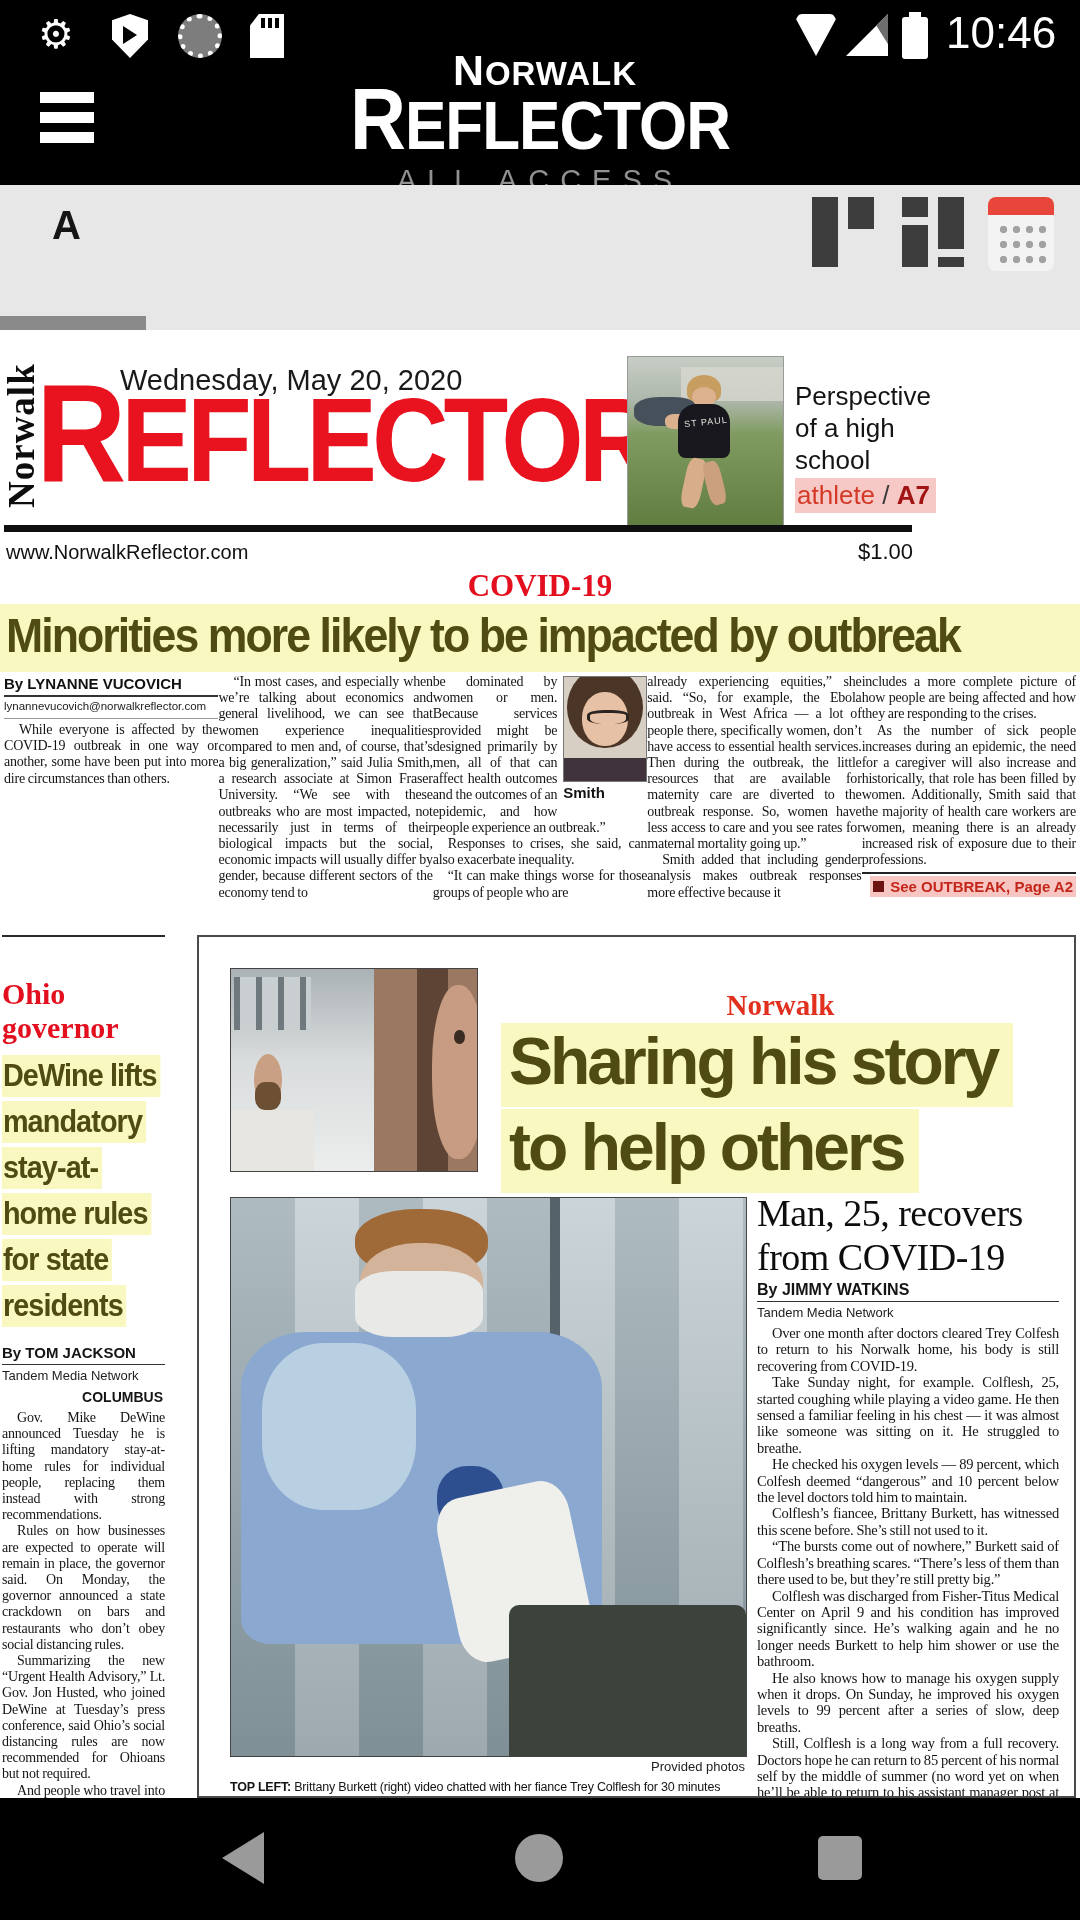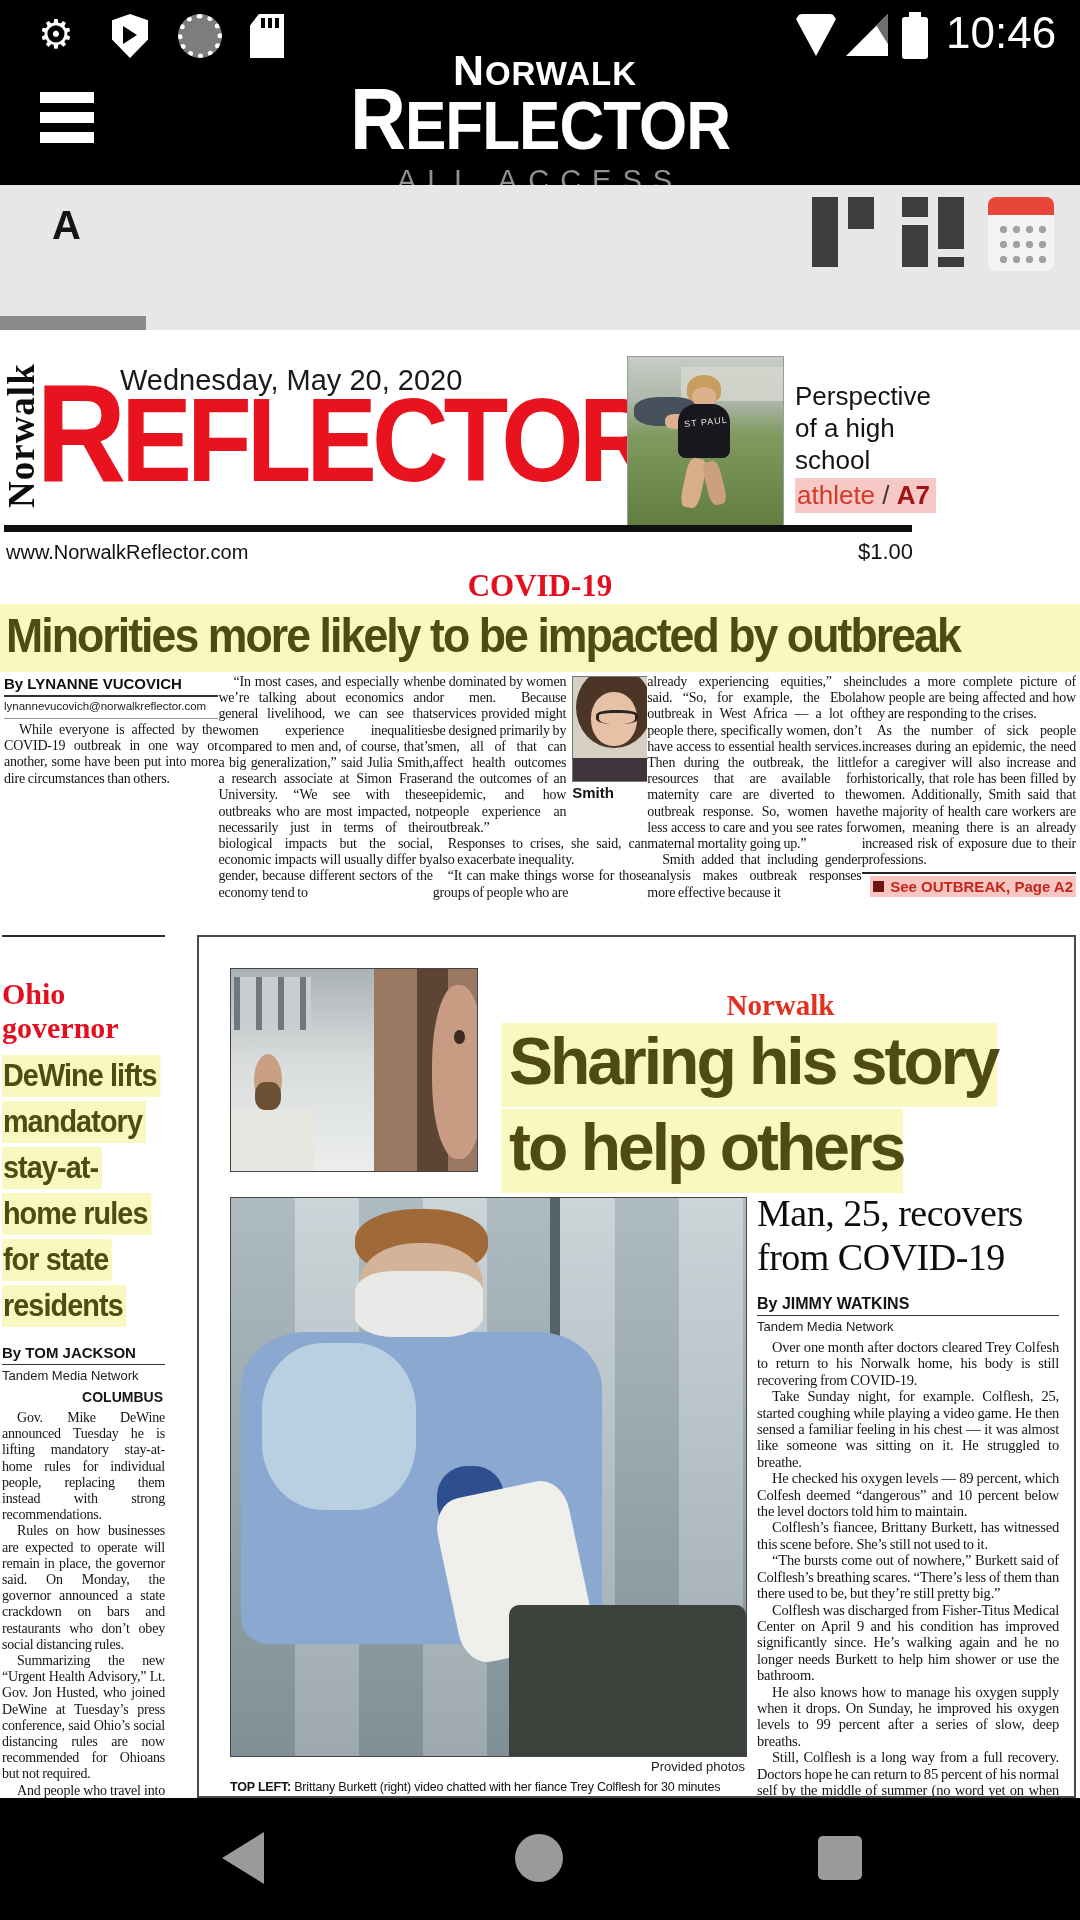--- a/index.html
+++ b/index.html
@@ -104,21 +104,21 @@
   .cols{position:absolute;left:4px;top:344px;width:1072px;height:236px;display:flex;
         overflow:hidden;}
   .col{flex:1 1 0;overflow:hidden;}
   .byline{font:bold 15px/19px "Liberation Sans",sans-serif;color:#111;
           border-bottom:2px solid #333;padding-bottom:2px;}
   .email{font:11.5px/15px "Liberation Sans",sans-serif;color:#222;padding:2px 0 4px;
          border-bottom:1px solid #999;margin-bottom:3px;}
   .bp{font:14px/16.2px "Liberation Serif",serif;text-align:justify;margin:0;color:#141414;
       letter-spacing:-0.2px;word-spacing:-0.5px;}
   .ind{text-indent:15px;}
-  .smith{float:right;width:75px;margin:2px 0 2px 6px;}
+  .smith{float:right;width:84px;margin:2px 0 2px 6px;}
   .smith .img{width:82px;height:104px;border:1px solid #777;position:relative;overflow:hidden;
       background:#d8cfc4;}
   .smith .hair{position:absolute;left:4%;top:-10%;width:92%;height:78%;background:#4a3526;border-radius:50%;}
   .smith .face{position:absolute;left:22%;top:14%;width:56%;height:52%;background:#e7c1a5;border-radius:48%;}
   .smith .gl{position:absolute;left:28%;top:32%;width:44%;height:10%;
       border-top:3px solid #2c2420;border-left:3px solid #2c2420;border-right:3px solid #2c2420;border-radius:40%;}
   .smith .top{position:absolute;left:0;bottom:0;width:100%;height:22%;background:#40333b;}
   .smith .cap{font:bold 15px/19px "Liberation Sans",sans-serif;margin-top:1px;}
   .jumpwrap{margin-top:4px;text-align:right;border-top:2px solid #222;padding-top:2px;}
   .jump{display:inline-block;background:#f8c6c2;color:#c3261a;
@@ -153,21 +153,21 @@
   .vc-sheet{position:absolute;left:0;bottom:0;width:58%;height:30%;background:#e8e6e0;}
   .vc-r{position:absolute;right:0;top:0;width:42%;height:100%;background:#9b7861;}
   .vc-face{position:absolute;right:-8%;top:8%;width:52%;height:86%;background:#c89c83;border-radius:46%;}
   .vc-hairR{position:absolute;right:28%;top:0;width:30%;height:100%;background:#5d4434;}
   .vc-eye{position:absolute;right:12%;top:30%;width:10%;height:7%;background:#3a2c22;border-radius:50%;}
   .kicker3{position:absolute;left:300px;right:12px;top:52px;text-align:center;
            font:bold 29px "Liberation Serif",serif;color:#e2301f;}
   .h3{position:absolute;left:302px;top:86px;}
   .h3 div{margin-bottom:2px;}
   .h3 span{display:inline-block;background:#f8f8c0;font-weight:bold;font-size:66px;
-           letter-spacing:-3px;color:#4f4b13;line-height:72px;padding:2px 0 10px 8px;}
+           letter-spacing:-3px;color:#4f4b13;line-height:72px;padding:2px 16px 10px 8px;}
   .main-photo{position:absolute;left:31px;top:260px;width:515px;height:558px;border:1px solid #444;
       overflow:hidden;
       background:repeating-linear-gradient(90deg,#93a5ad 0 64px,#bac7cc 64px 128px);}
   .mn-shade{position:absolute;left:0;top:0;width:100%;height:100%;
       background:linear-gradient(180deg,rgba(255,255,255,.25) 0%,rgba(70,80,85,.25) 100%);}
   .mn-frame{position:absolute;left:62%;top:0;width:10px;height:100%;background:#55626a;}
   .mn-hair{position:absolute;left:24%;top:2%;width:26%;height:12%;background:#a06a38;border-radius:46%;}
   .mn-head{position:absolute;left:25%;top:8%;width:24%;height:15%;background:#d3b49a;border-radius:46%;}
   .mn-mask{position:absolute;left:24%;top:13%;width:25%;height:12%;background:#e9e9e7;border-radius:30%;}
   .mn-gown{position:absolute;left:2%;top:24%;width:70%;height:56%;background:#8aa8d0;border-radius:18% 18% 8% 8%;}
@@ -175,21 +175,21 @@
   .mn-glove{position:absolute;left:40%;top:48%;width:13%;height:12%;background:#2d4f8f;border-radius:45%;}
   .mn-bagw{position:absolute;left:42%;top:52%;width:26%;height:30%;background:#efefec;border-radius:20%;transform:rotate(-12deg);}
   .mn-lug{position:absolute;right:0;bottom:0;width:46%;height:27%;background:#3c423c;border-radius:10px 10px 0 0;}
   .credit{position:absolute;left:31px;top:822px;width:515px;text-align:right;
           font:13px "Liberation Sans",sans-serif;color:#222;}
   .caption{position:absolute;left:31px;top:842px;width:515px;
            font:12.5px/16px "Liberation Sans",sans-serif;color:#141414;letter-spacing:-0.2px;}
   .caption b{font-weight:bold;}
   .textcol{position:absolute;left:558px;top:254px;width:302px;bottom:0;overflow:hidden;}
   .subhead{font:38px/44px "Liberation Serif",serif;color:#0d0d0d;letter-spacing:-0.5px;}
-  .byline3{margin-top:14px;font:bold 16px/21px "Liberation Sans",sans-serif;
+  .byline3{margin-top:0;font:bold 16px/21px "Liberation Sans",sans-serif;
            border-bottom:1.5px solid #333;padding-bottom:1px;}
   .bp3{font:14.5px/16.4px "Liberation Serif",serif;text-align:justify;margin:0;color:#141414;
        letter-spacing:-0.2px;word-spacing:-0.5px;}
 
   
   .navbar{position:absolute;left:0;top:1798px;width:1080px;height:122px;background:#000;}
   .nav-back{position:absolute;left:222px;top:34px;width:42px;height:52px;background:#9a9a9a;
             clip-path:polygon(100% 0,100% 100%,0 50%);cursor:pointer;}
   .nav-home{position:absolute;left:515px;top:36px;width:48px;height:48px;background:#9a9a9a;
             border-radius:50%;cursor:pointer;}

